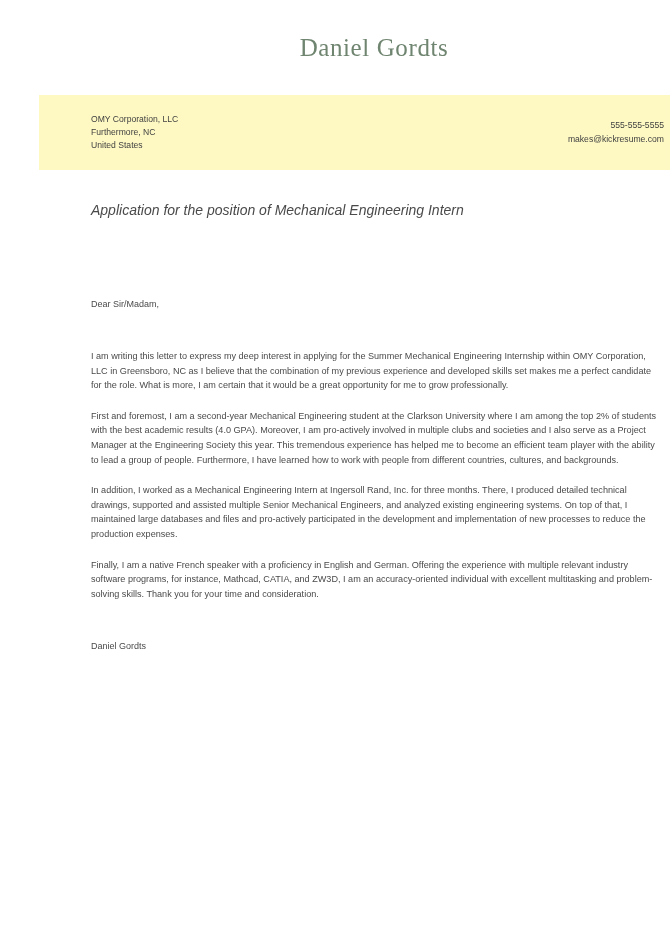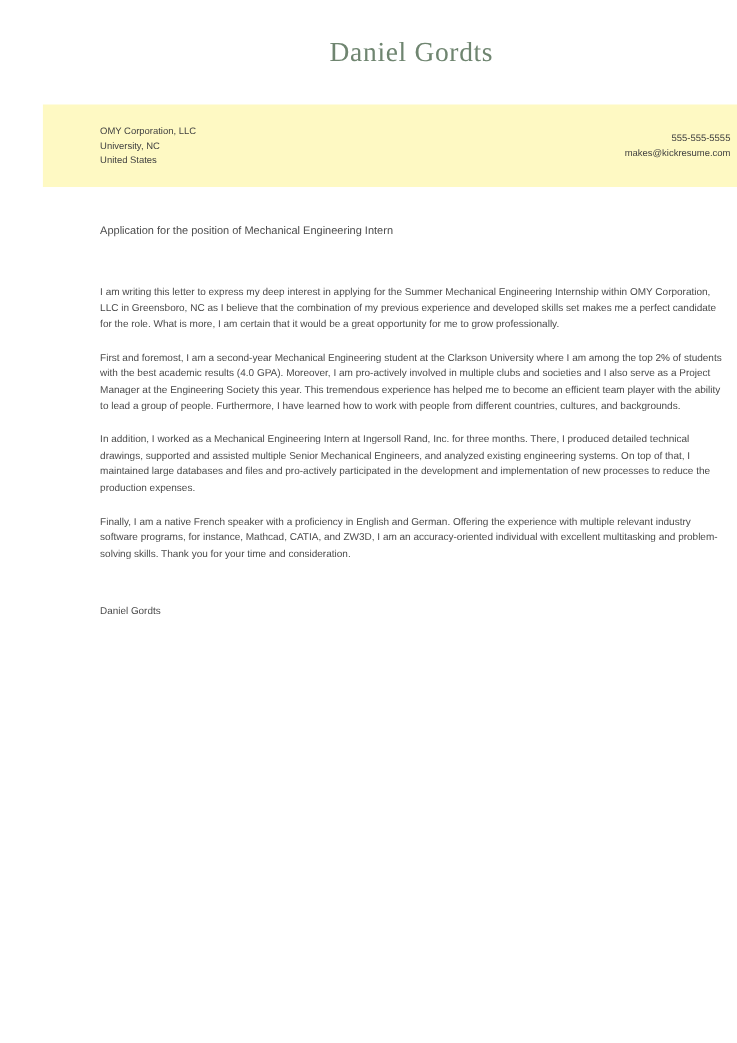--- a/index.html
+++ b/index.html
@@ -72,24 +72,25 @@
   .meta-block {
     padding-top: 31px;
   }
   .letter-date {
     font-size: 7.8px;
     font-weight: bold;
     color: #3f3f3f;
     line-height: 12px;
   }
   .letter-subject {
-    font-size: 10px;
+    font-size: 14px;
     color: #4a4a4a;
     line-height: 15px;
     margin-top: 2px;
+    font-style: italic;
   }
 
   .salutation {
     font-size: 9px;
     color: #4a4a4a;
     margin-top: 81px;
   }
 
   .letter-body {
     margin-top: 40px;
@@ -120,35 +121,36 @@
 
 <div class="page">
 
   <div class="header">
     <div class="candidate-name">Daniel Gordts</div>
   </div>
 
   <div class="contact-band">
     <div class="recipient-block">
       <div>OMY Corporation, LLC</div>
-      <div>University, NC</div>
+      <div>Furthermore, NC</div>
       <div>United States</div>
     </div>
     <div class="contact-block">
       <div>555-555-5555</div>
       <div>makes@kickresume.com</div>
     </div>
   </div>
 
   <div class="body-region">
 
     <div class="meta-block">
       <div class="letter-subject">Application for the position of Mechanical Engineering Intern</div>
     </div>
 
+    <div class="salutation">Dear Sir/Madam,</div>
 
     <div class="letter-body">
       <p>I am writing this letter to express my deep interest in applying for the Summer Mechanical Engineering Internship within OMY Corporation, LLC in Greensboro, NC as I believe that the combination of my previous experience and developed skills set makes me a perfect candidate for the role. What is more, I am certain that it would be a great opportunity for me to grow professionally.</p>
       <p>First and foremost, I am a second-year Mechanical Engineering student at the Clarkson University where I am among the top 2% of students with the best academic results (4.0 GPA). Moreover, I am pro-actively involved in multiple clubs and societies and I also serve as a Project Manager at the Engineering Society this year. This tremendous experience has helped me to become an efficient team player with the ability to lead a group of people. Furthermore, I have learned how to work with people from different countries, cultures, and backgrounds.</p>
       <p>In addition, I worked as a Mechanical Engineering Intern at Ingersoll Rand, Inc. for three months. There, I produced detailed technical drawings, supported and assisted multiple Senior Mechanical Engineers, and analyzed existing engineering systems. On top of that, I maintained large databases and files and pro-actively participated in the development and implementation of new processes to reduce the production expenses.</p>
       <p>Finally, I am a native French speaker with a proficiency in English and German. Offering the experience with multiple relevant industry software programs, for instance, Mathcad, CATIA, and ZW3D, I am an accuracy-oriented individual with excellent multitasking and problem-solving skills. Thank you for your time and consideration.</p>
     </div>
 
     <div class="closing">
       <div class="signature-name">Daniel Gordts</div>

